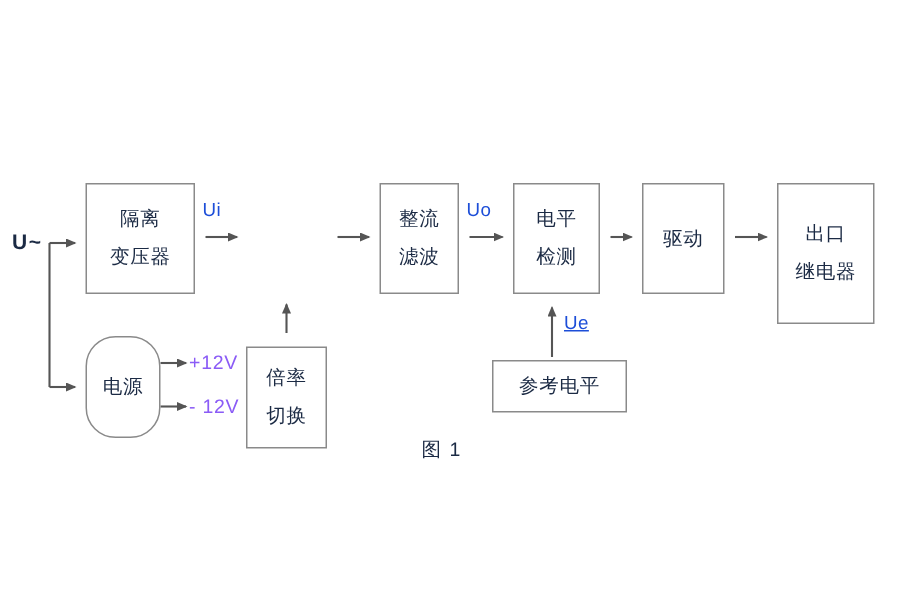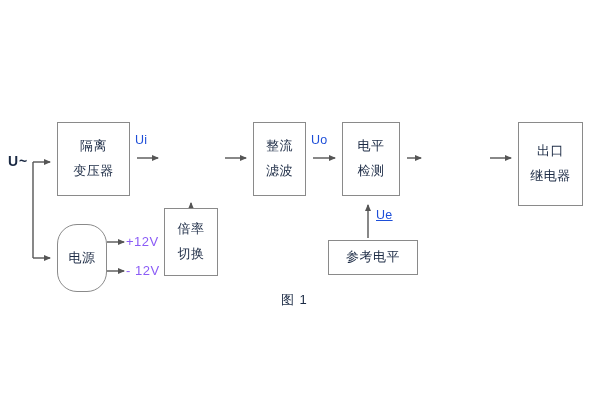--- a/index.html
+++ b/index.html
@@ -135,31 +135,34 @@
   <div class="block" style="left:253px; top:122px; width:53px; height:74px;">
     <span class="line">整流</span>
     <span class="line">滤波</span>
   </div>
 
   <div class="block" style="left:342px; top:122px; width:58px; height:74px;">
     <span class="line">电平</span>
     <span class="line">检测</span>
   </div>
 
+  <div class="block" style="left:428px; top:122px; width:55px; height:74px;">
+    <span class="line">驱动</span>
+  </div>
 
-  <div class="block" style="left:518px; top:122px; width:65px; height:84px;">
+  <div class="block" style="left:518px; top:122px; width:65px; height:94px;">
     <span class="line">出口</span>
     <span class="line">继电器</span>
   </div>
 
   <div class="block" style="left:57px; top:224px; width:50px; height:68px;border-radius:20px;">
     <span class="line">电源</span>
   </div>
 
-  <div class="block" style="left:164px; top:208px; width:54px; height:68px;">
+  <div class="block" style="left:164px; top:231px; width:54px; height:68px;">
     <span class="line">倍率</span>
     <span class="line">切换</span>
   </div>
 
   <div class="block" style="left:328px; top:240px; width:90px; height:35px;">
     <span class="line">参考电平</span>
   </div>
 
   <div class="sig-label" style="left:135px; top:133px;">Ui</div>
   <div class="sig-label" style="left:311px; top:133px;">Uo</div>

